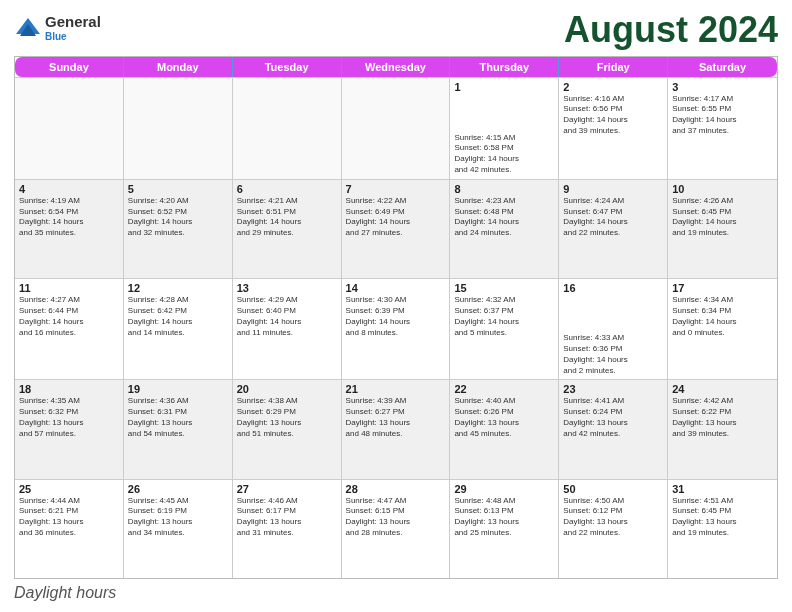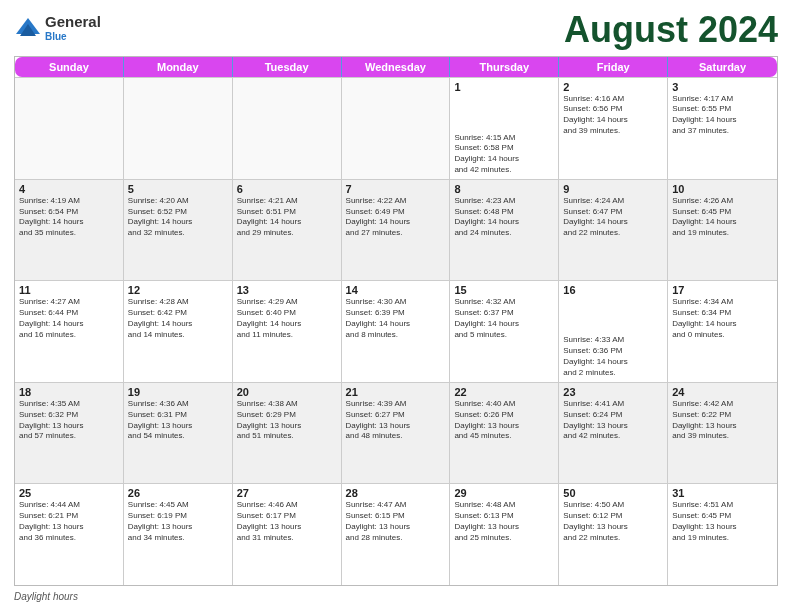--- a/index.html
+++ b/index.html
@@ -112,21 +112,21 @@
       display: block;
       margin-bottom: 1px;
     }
     .cell-info {
       font-size: 8px;
       color: #333;
       line-height: 1.35;
     }
     .footer {
       margin-top: 5px;
-      font-size: 10px;
+      font-size: 16px;
       color: #555;
     }
     .footer-label {
       font-style: italic;
     }
   </style>
 </head>
 <body>
 
 <div class="page">

